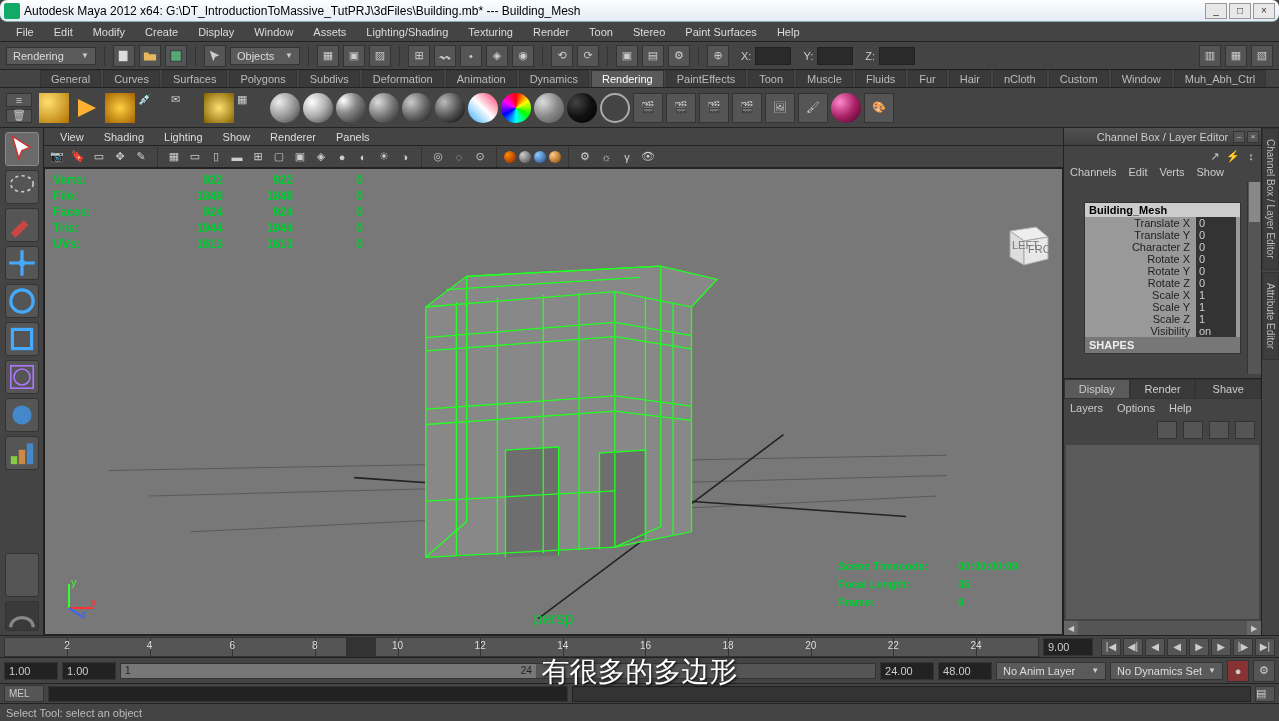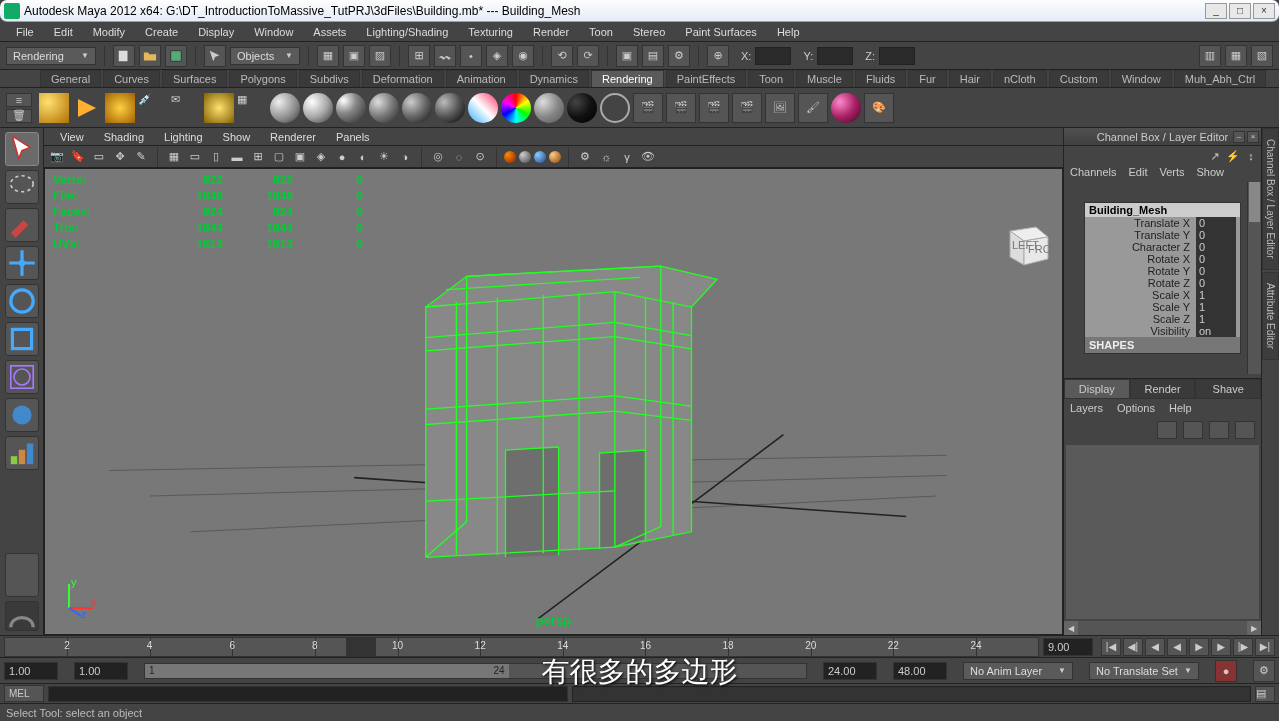--- a/index.html
+++ b/index.html
@@ -90,40 +90,40 @@
 .viewport svg { position:absolute; left:0; top:0; width:100%; height:100%; }
 
 
 .hud-table { position:absolute; left:8px; top:4px; }
 .hud-table .hr { display:flex; height:16px; }
 .hud-table .lbl { width: 100px; color: #0c3; font-weight:bold; font-size:12px;}
 .hud-table .c { width: 70px; text-align:right; color: #0c3; font-weight:bold; font-size:12px;}
 .hud-br { position:absolute; right:14px; bottom:20px; text-align:left;}
 .hud-br .row{ display:flex; font-weight:bold; color:#0c3; font-size:12px; height:18px;}
 .hud-br .row .l{ width:120px;} .hud-br .row .v{ width:90px;}
-.hud-cam { position:absolute; left:50%; bottom:6px; transform:translateX(-50%); color:#0c3; font-weight:bold; font-size:13px;}
+.hud-cam { position:absolute; left:50%; bottom:6px; transform:translateX(-50%); color:#0c3; font-weight:normal; font-size:16px;}
 .viewcube { position:absolute; right:10px; top:50px; width:54px; height:50px; }
 
 .axis-gizmo { position:absolute; left:14px; bottom:16px; width:40px; height:40px;}
 
 
 .subtitle { position: fixed; left:50%; bottom: 30px; transform: translateX(-50%); color:#fff; font-size: 28px; text-shadow: 1px 1px 3px #000; z-index:1000; pointer-events:none;}
 
 
 .time-slider { height: 22px; background:#444; display:flex; align-items:center; border-top:1px solid #222;}
 .ts-track { flex:1; height:20px; background:#555; position:relative; margin:0 4px; border:1px solid #333;}
 .ts-tick { position:absolute; top:0; bottom:0; width:1px; background:#333;}
 .ts-label{ position:absolute; top:2px; color:#ddd; font-size:10px; transform:translateX(-50%);}
 .ts-cur { position:absolute; top:0;bottom:0; width:30px; background:#333;}
 .ts-frame { width:50px; background:#222; border:1px solid #333; color:#ccc; padding:2px 4px; margin-right:8px;}
 .ts-playback { display:flex; gap:2px; margin-right:4px;}
 .pb{ width:20px;height:18px;background:#555;border:1px solid #333;display:flex;align-items:center;justify-content:center;font-size:10px;color:#ccc;}
 
 
-.range-slider { height:26px; background:#444; display:flex; align-items:center; gap:16px; padding:0 4px; border-top:1px solid #222;}
+.range-slider { height:26px; background:#444; display:flex; align-items:center; gap:4px; padding:0 4px; border-top:1px solid #222;}
 .rs-field { width:54px; height:18px; background:#222; border:1px solid #333; color:#ccc; padding:1px 4px; font-size:11px;}
 .rs-track{ flex:1; height:16px; background:#555; border:1px solid #333; position:relative;}
 .rs-bar{ position:absolute; left:0; width:55%; top:0; bottom:0; background:#777;}
 .rs-label{ position:absolute; top:1px; color:#222; font-size:10px;}
 .rs-drop{ min-width:110px;}
 
 
 .cmd-line { height:20px; background:#444; display:flex; align-items:center; gap:4px; padding:0 4px; border-top:1px solid #222;}
 .cmd-label{ width:40px; background:#555; padding:2px 4px; font-size:10px; color:#ccc; border:1px solid #333;}
 .cmd-input{ width:520px; height:16px; background:#222; border:1px solid #333;}
@@ -474,20 +474,34 @@
             <div class="c">0</div>
           </div>
           <div class="hr">
             <div class="lbl">UVs:</div>
             <div class="c">1613</div>
             <div class="c">1613</div>
             <div class="c">0</div>
           </div>
         </div>
 
+      <div class="hud-br" id="hud-br">
+          <div class="row">
+            <div class="l">Scene Timecode:</div>
+            <div class="v">00:00:00:09</div>
+          </div>
+          <div class="row">
+            <div class="l">Focal Length:</div>
+            <div class="v">35</div>
+          </div>
+          <div class="row">
+            <div class="l">Frame:</div>
+            <div class="v">9</div>
+          </div>
+        </div>
 
       <div class="hud-cam">persp</div>
 
       <div class="viewcube">
         <svg viewBox="0 0 54 50">
           <polygon points="12,12 38,8 50,18 26,22" fill="#eee" stroke="#aaa"></polygon>
           <polygon points="12,12 26,22 26,46 12,38" fill="#ddd" stroke="#aaa"></polygon>
           <polygon points="26,22 50,18 50,40 26,46" fill="#e8e8e8" stroke="#aaa"></polygon>
           <text x="14" y="30" font-size="7" fill="#777">LEFT</text>
           <text x="30" y="34" font-size="7" fill="#777">FRONT</text>
@@ -661,21 +675,21 @@
       <span class="rs-label" style="right:4px;">24</span>
     </div>
   </div>
   <input class="rs-field" value="24.00" style="">
   <input class="rs-field" value="48.00" style="">
   <div class="dropdown rs-drop">
       <span>No Anim Layer</span>
       <span class="arrow">▼</span>
     </div>
   <div class="dropdown rs-drop">
-      <span>No Translate Set</span>
+      <span>No Dynamics Set</span>
       <span class="arrow">▼</span>
     </div>
   <div class="icon-btn" style="background:#833;">●</div>
   <div class="icon-btn">⚙</div>
 </div>
 
 <div class="cmd-line">
   <div class="cmd-label">MEL</div>
   <input class="cmd-input" style="">
   <div class="cmd-output"></div>

